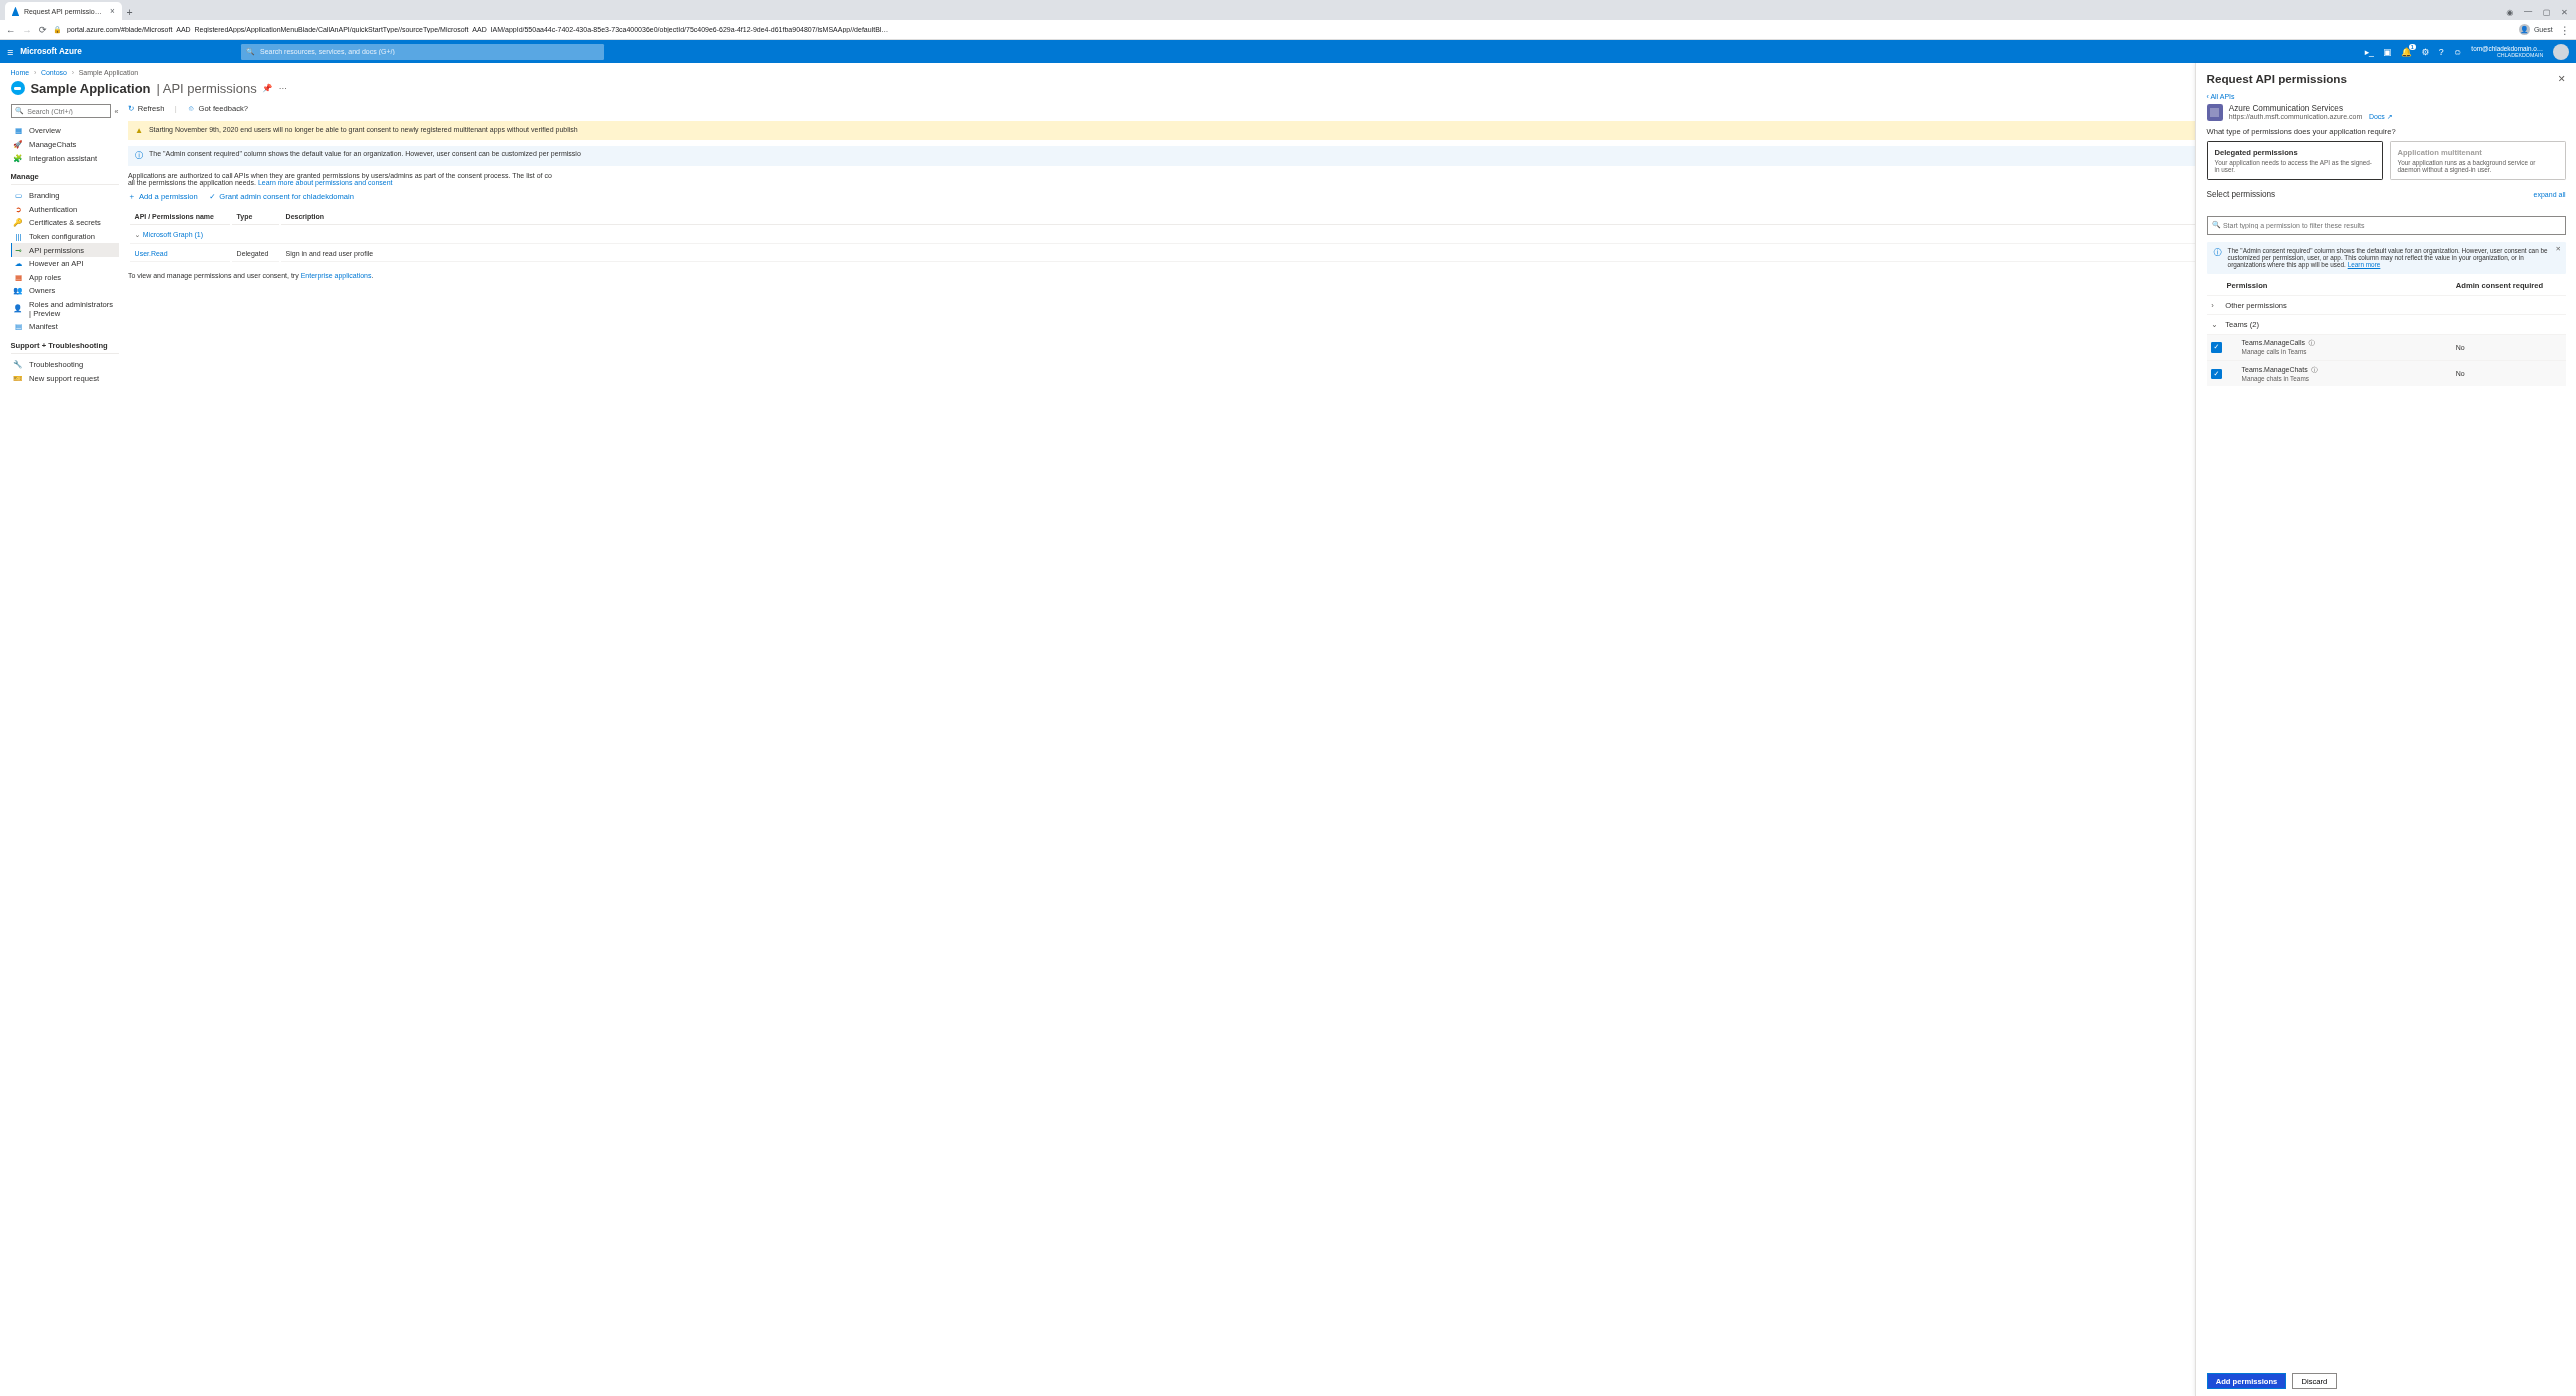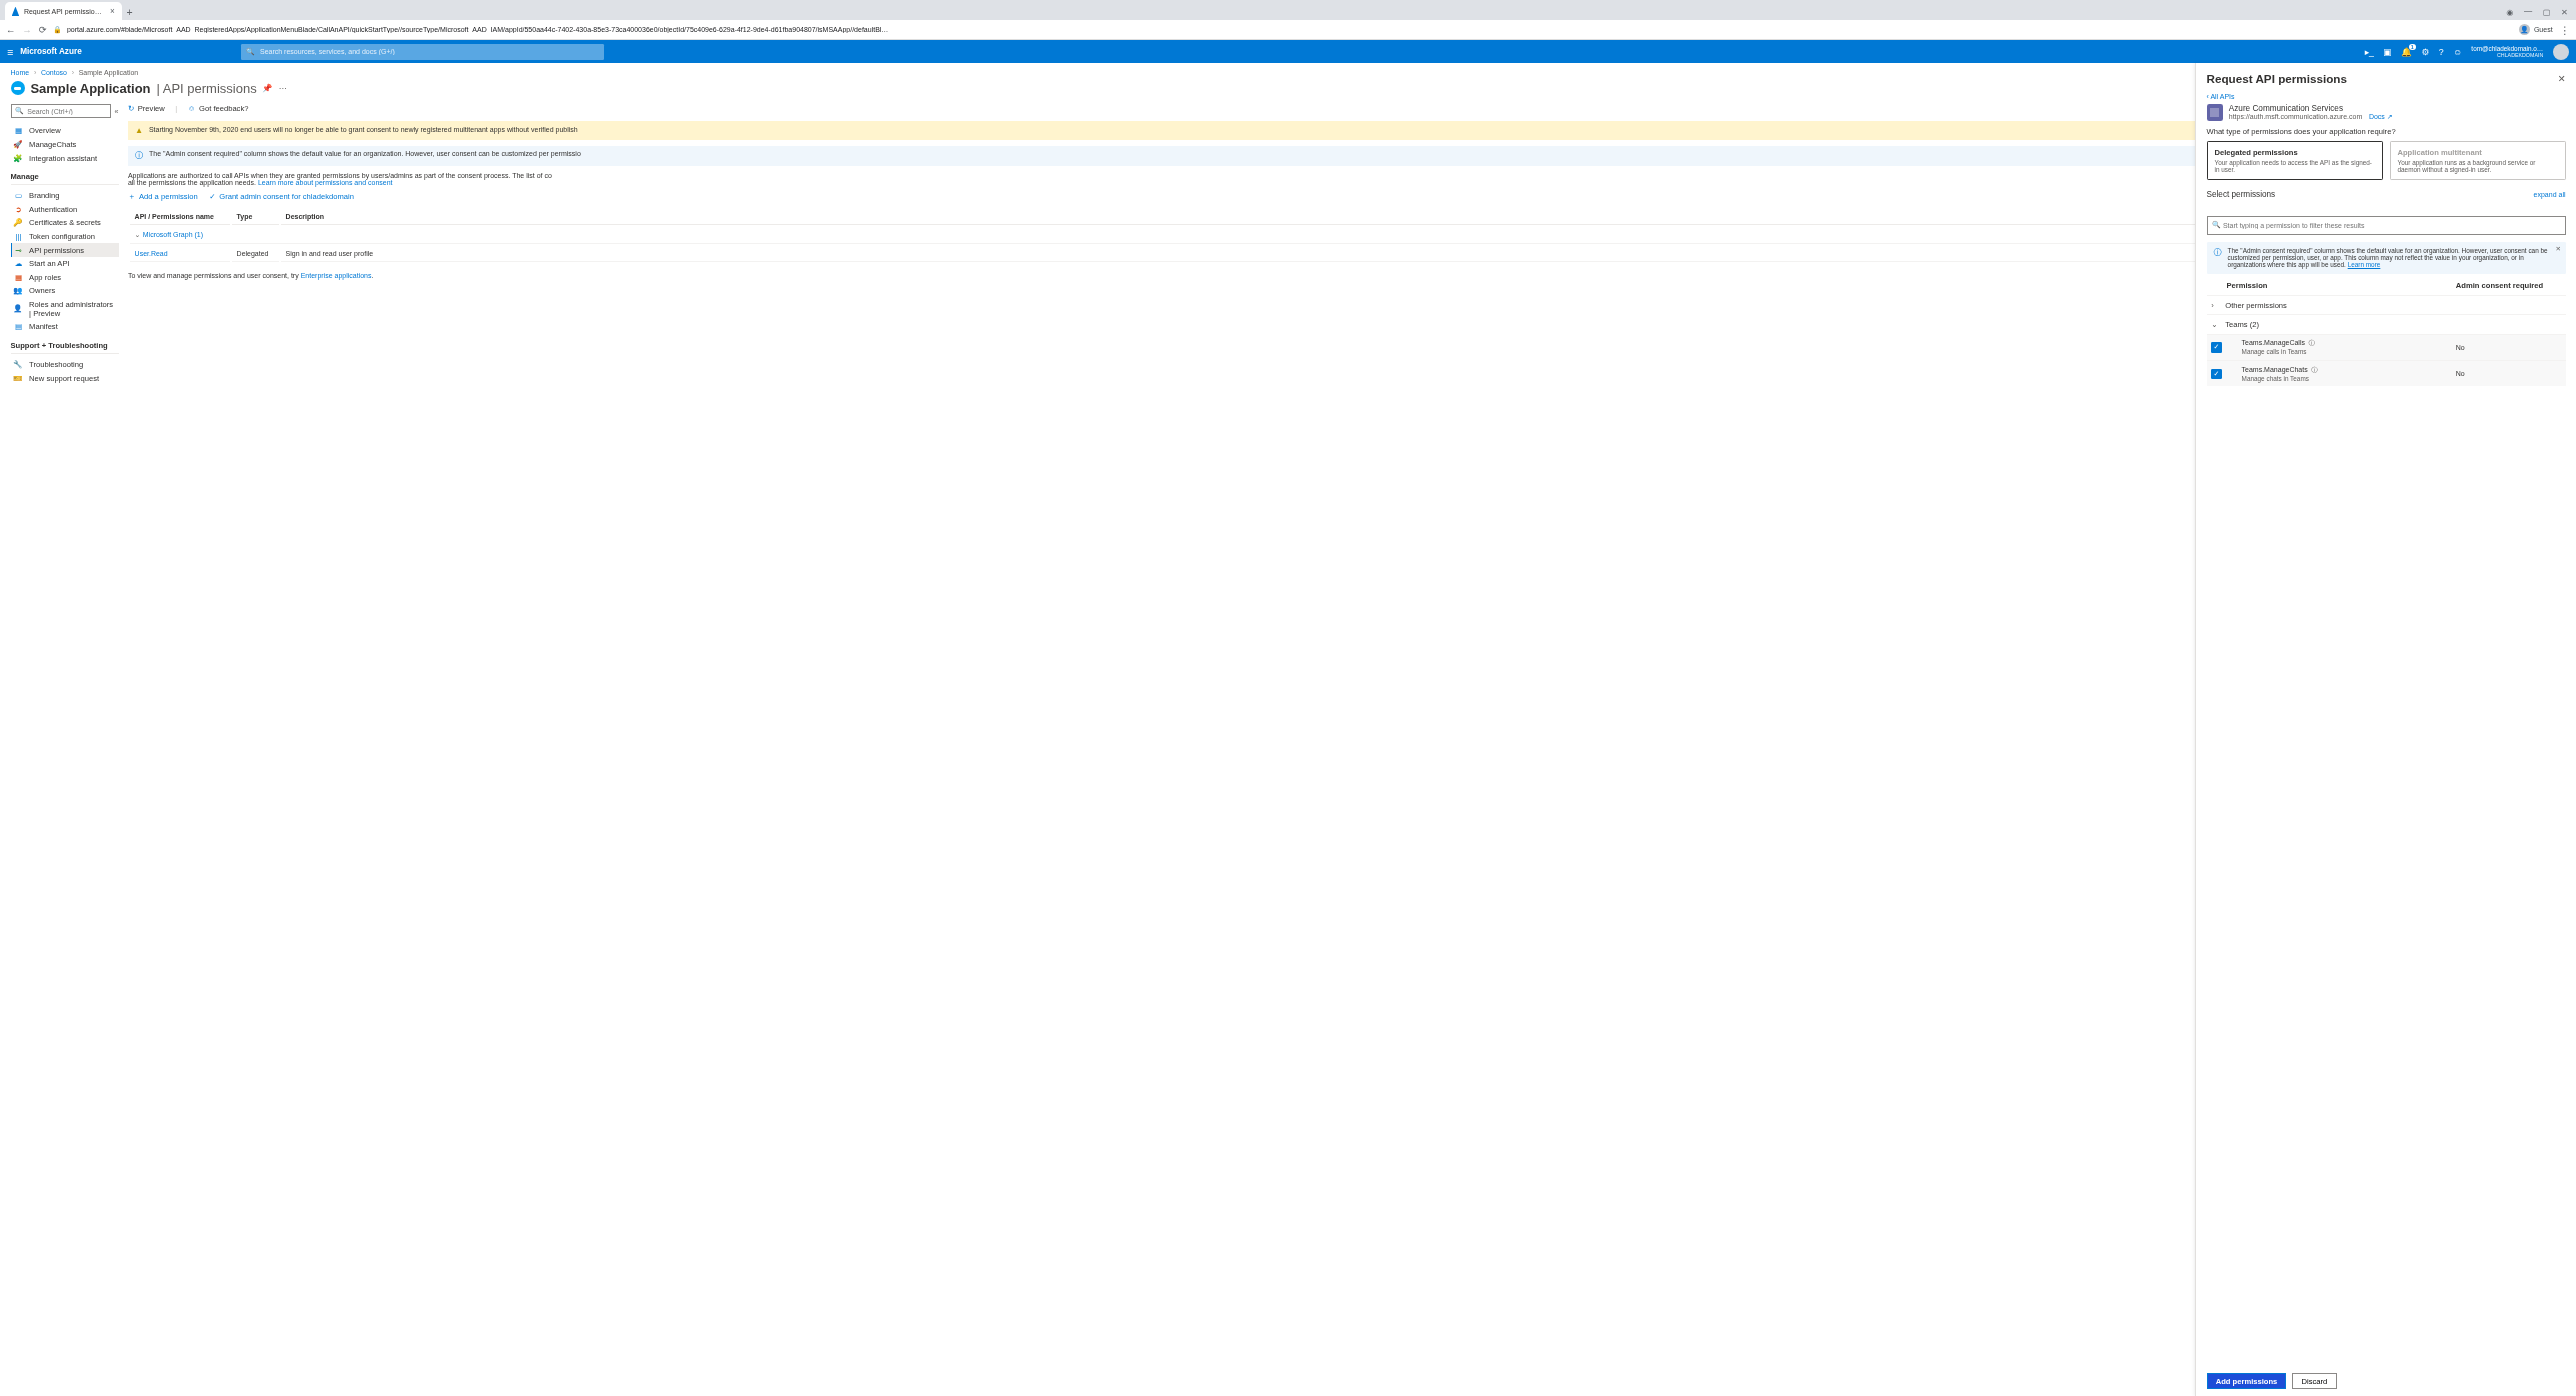--- a/index.html
+++ b/index.html
@@ -261,21 +261,21 @@
         <div class="nav-item">
             <span class="ni-icon" style="color:#0078d4">|||</span>
             <span>Token configuration</span>
           </div>
         <div class="nav-item active">
             <span class="ni-icon" style="color:#107c10">⊸</span>
             <span>API permissions</span>
           </div>
         <div class="nav-item">
             <span class="ni-icon" style="color:#0078d4">☁</span>
-            <span>Start an API</span>
+            <span>However an API</span>
           </div>
         <div class="nav-item">
             <span class="ni-icon" style="color:#d83b01">▦</span>
             <span>App roles</span>
           </div>
         <div class="nav-item">
             <span class="ni-icon" style="color:#0078d4">👥</span>
             <span>Owners</span>
           </div>
         <div class="nav-item">
@@ -296,21 +296,21 @@
         <div class="nav-item">
             <span class="ni-icon" style="color:#0078d4">🎫</span>
             <span>New support request</span>
           </div>
       </div>
 
       <div class="main-area">
         <div class="toolbar">
           <span class="tool-link">
               <span style="color:#0078d4">↻</span>
-              <span>Preview</span>
+              <span>Refresh</span>
             </span>
           <span class="tool-sep">|</span>
           <span class="tool-link">
               <span style="color:#0078d4">☺</span>
               <span>Got feedback?</span>
             </span>
         </div>
 
         <div class="banner warn">
           <span class="bicon">▲</span>

